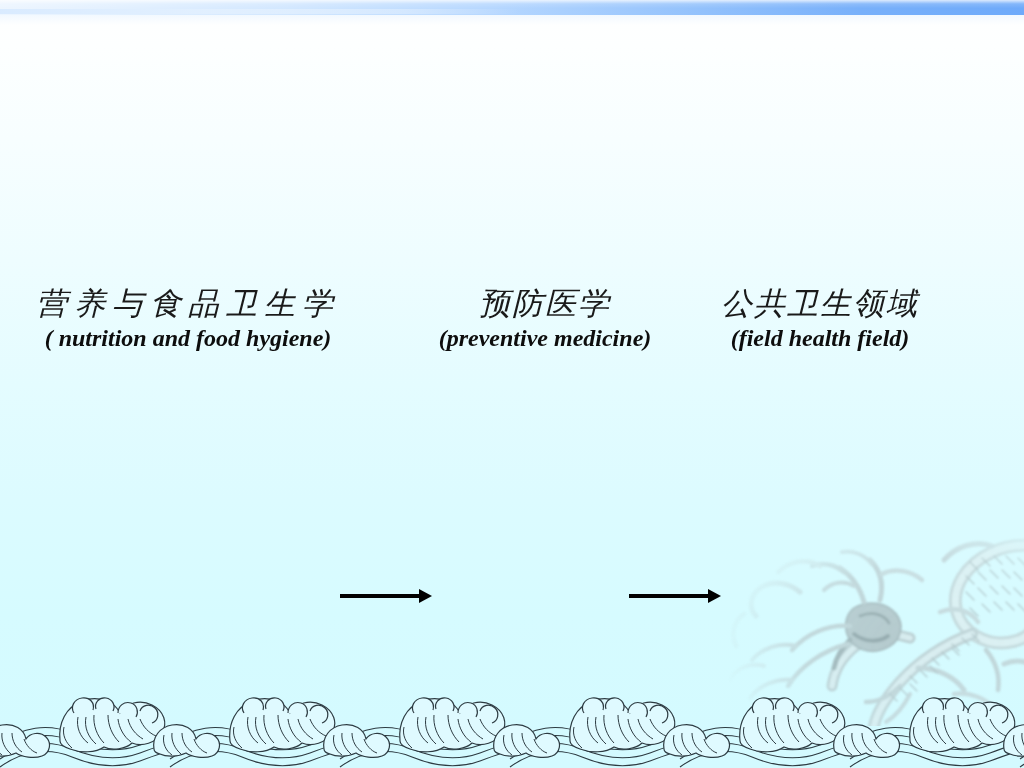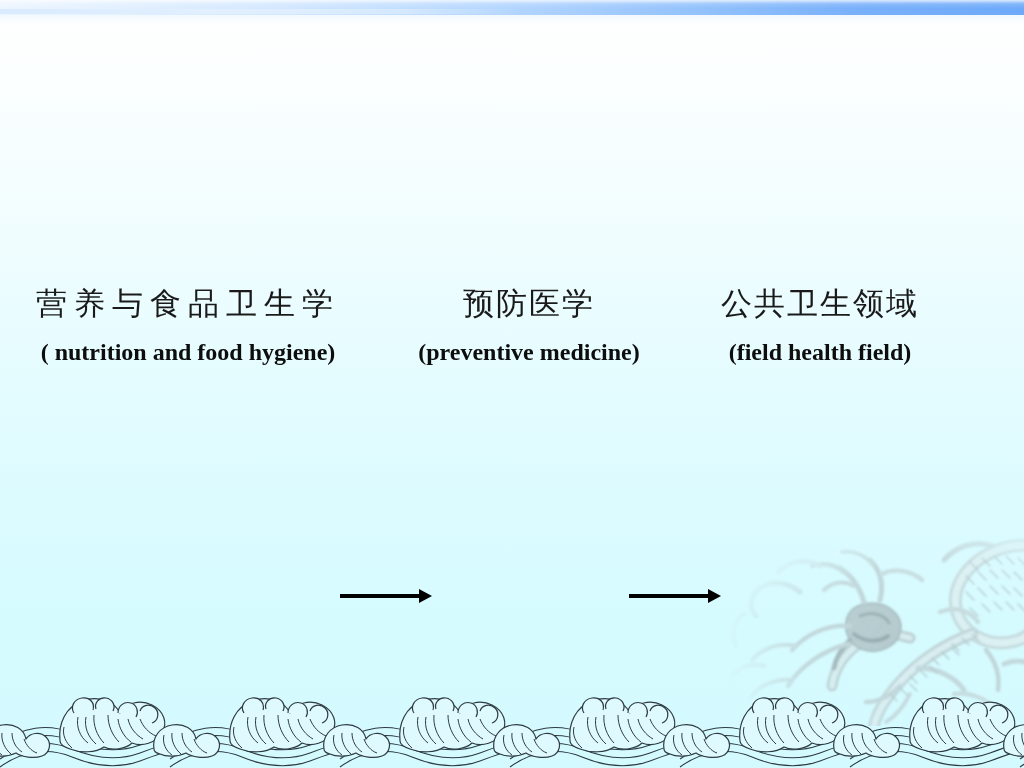--- a/index.html
+++ b/index.html
@@ -78,20 +78,21 @@
         rgba(255,255,255,0.0) 100%);
   }
 
   
   #content {
     position: absolute;
     left: 0;
     top: 283px;
     width: 1024px;
     height: 100px;
+    font-style: italic;
   }
 
   .col {
     position: absolute;
     text-align: center;
   }
   .cn {
     font-family: "DejaVu Sans", "Liberation Sans", sans-serif;
     font-size: 31px;
     line-height: 40px;
@@ -103,25 +104,25 @@
     letter-spacing: 7px;
     font-weight: 400;
   }
   .en {
     font-family: "Liberation Serif", "DejaVu Serif", serif;
     font-weight: bold;
     font-size: 24px;
     line-height: 30px;
     color: #0d0d0d;
     white-space: nowrap;
-    margin-top: 14px;
+    margin-top: 0;
   }
 
   #col-nutrition { left: 12px;  width: 352px; }
-  #col-preventive{ left: 388px; width: 282px; }
+  #col-preventive{ left: 404px; width: 282px; }
   #col-public    { left: 685px; width: 270px; }
 
   
   .arrow {
     position: absolute;
     top: 306px;
     height: 14px;
   }
   .arrow .shaft {
     position: absolute;

